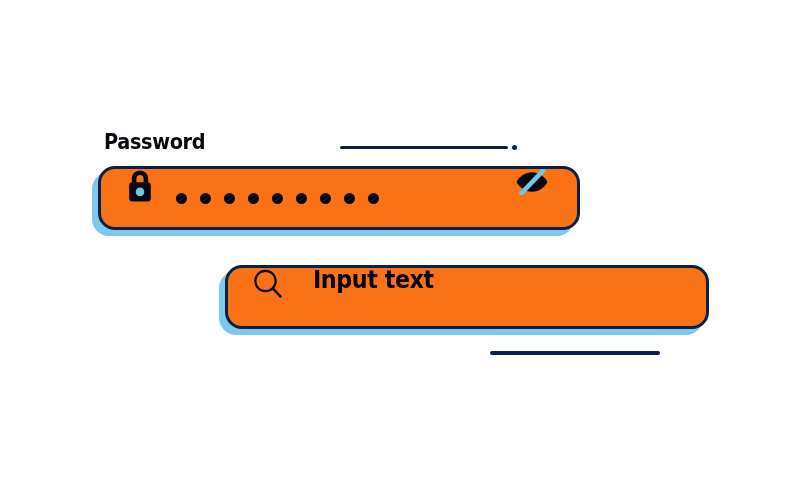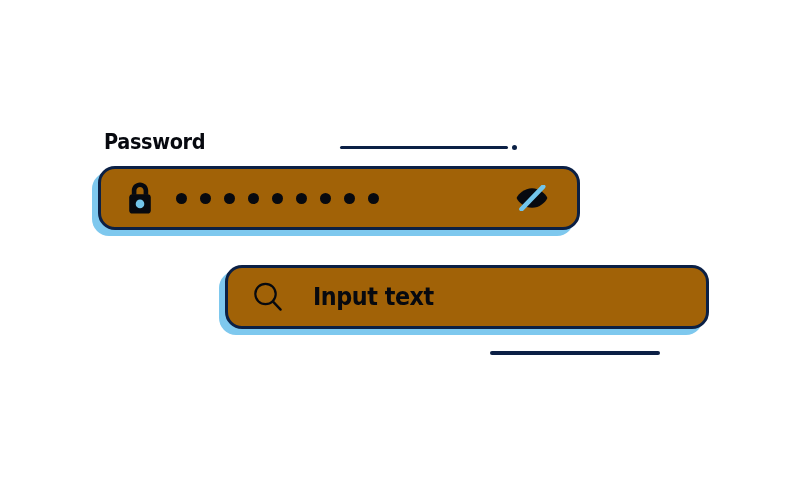--- a/index.html
+++ b/index.html
@@ -75,26 +75,25 @@
     position: absolute;
     left: 0;
     top: 0;
     width: 100%;
     height: 100%;
     background: #7ec8ee;
     border-radius: 17px;
   }
   .field-box {
     position: absolute;
-    background: #a16207;
+    background: #f97316;
     border: 3px solid #0b2045;
     border-radius: 17px;
     box-sizing: border-box;
     display: flex;
-    align-items: center;
   }
 
   
   #password-field-wrap {
     left: 92px;
     top: 172px;
     width: 482px;
     height: 64px;
   }
   #password-field {

